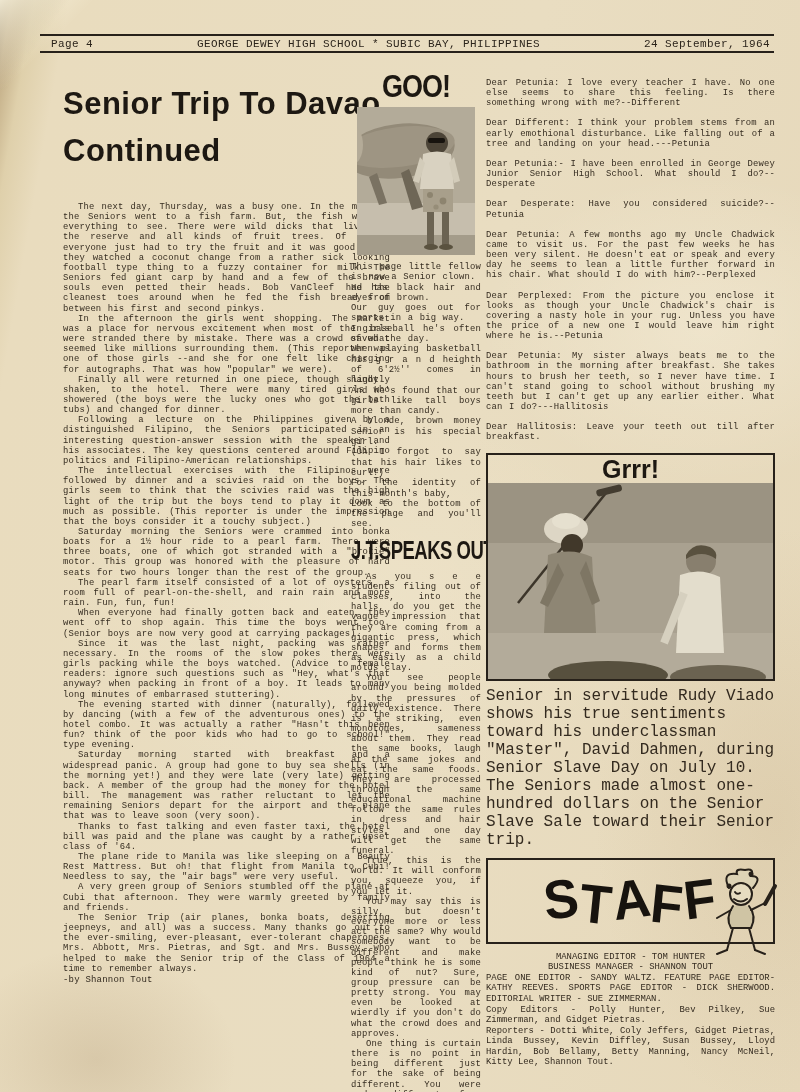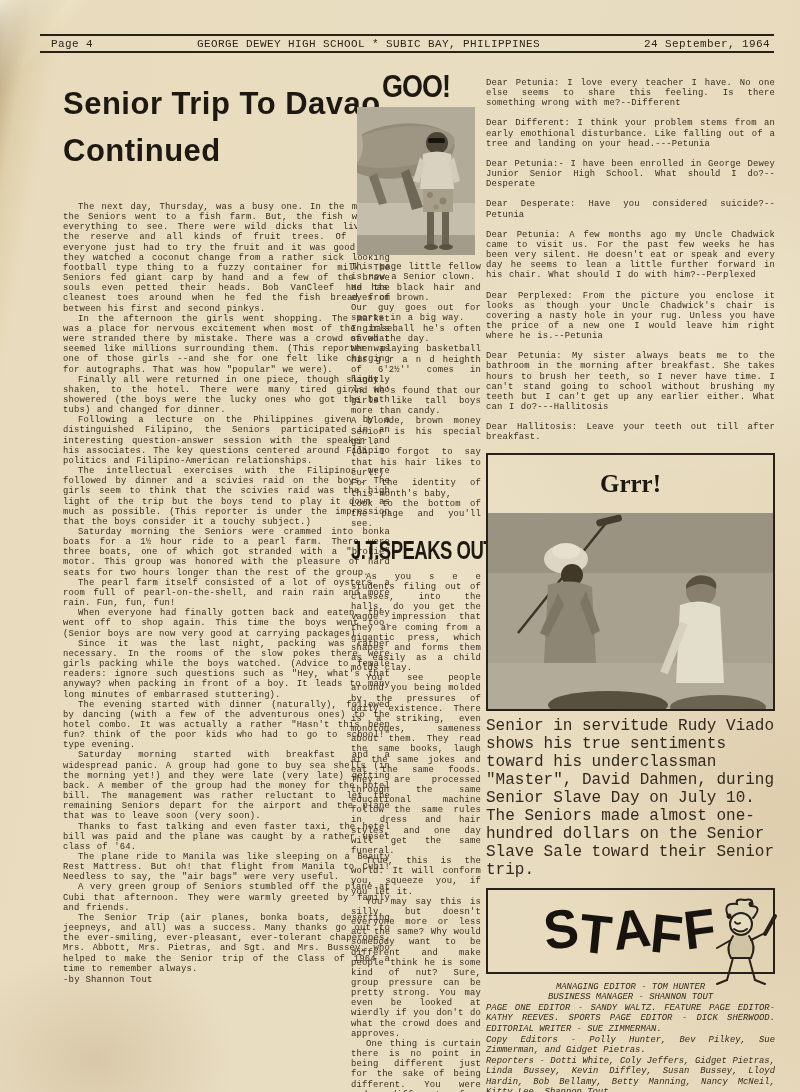--- a/index.html
+++ b/index.html
@@ -54,35 +54,35 @@
   .col-mid .caption p{font-size:8.9px;line-height:10.3px;}
   h2.jt{font-size:18.5px;letter-spacing:-0.5px;white-space:nowrap;
     transform:scaleY(1.35);transform-origin:left bottom;margin:14px 0 6px 0;}
 
   
   .col-right{position:absolute;left:486px;top:78px;width:289px;}
   .col-right h1{font-size:30px;letter-spacing:1px;margin-bottom:10px;}
   .letters p{margin:0 0 10px 0;}
 
   .grrr-box{border:2px solid #27211a;margin-top:4px;padding:0;}
-  .grrr-box h2{font-size:25px;text-align:center;line-height:28px;margin:15px;
-    font-family:Liberation Serif, serif;font-weight:bold;color:#1d1812;}
+  .grrr-box h2{font-size:25px;text-align:center;line-height:28px;margin:0;
+    font-family:Liberation Sans, sans-serif;font-weight:bold;color:#1d1812;}
   .grrr-photo{width:100%;height:196px;}
   .grrr-caption{margin-top:6px;}
 
   .staff-box{position:relative;border:2.5px solid #27211a;height:82px;margin-top:9px;
     display:flex;align-items:center;justify-content:center;}
   .staff-logo{font-family:"Liberation Sans","DejaVu Sans",sans-serif;font-weight:bold;
     font-size:52px;color:#17130e;letter-spacing:1px;transform:scaleY(1.05);}
   .staff-logo .lz{display:inline-block;}
   .staff-logo .lz0{transform:rotate(-7deg) translateY(-2px);}
   .staff-logo .lz1{transform:rotate(6deg) translateY(3px);}
   .jester{position:absolute;right:-6px;bottom:-20px;background:transparent;}
   .staff-lines{margin-top:8px;}
-  .staff-lines p{font-size:8.9px;line-height:10.6px;margin:0;text-align:justify;text-indent:0;font-style:italic;}
+  .staff-lines p{font-size:8.9px;line-height:10.6px;margin:0;text-align:justify;text-indent:0;}
   .staff-lines p.center{text-align:center;}
 </style>
 </head>
 <body>
 
 <div class="page">
 
   <div class="masthead">
     <div class="rule"></div>
     <div class="mast-row">

